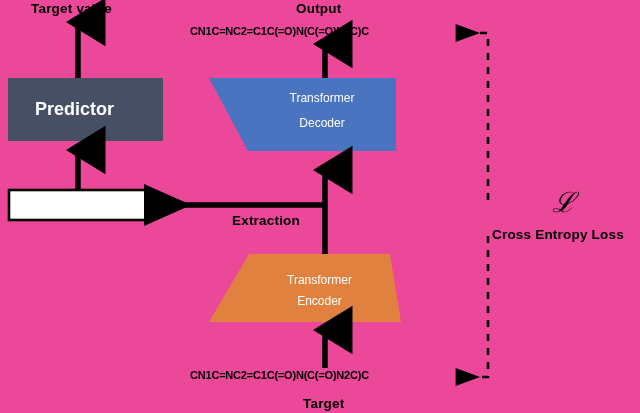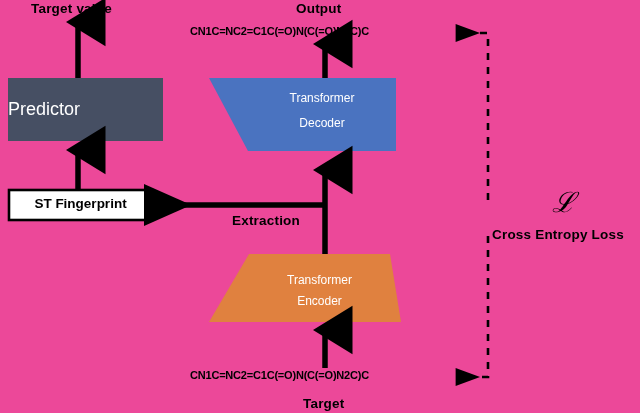--- a/index.html
+++ b/index.html
@@ -117,23 +117,22 @@
   <div class="lbl lbl-bold" style="left:296px; top:1px;">Output</div>
 
   <div class="lbl smiles" style="left:190px; top:25px;">CN1C=NC2=C1C(=O)N(C(=O)N2C)C</div>
 
   <div class="lbl smiles" style="left:190px; top:369px;">CN1C=NC2=C1C(=O)N(C(=O)N2C)C</div>
 
   <div class="lbl lbl-bold" style="left:303px; top:396px;">Target</div>
 
   <div class="lbl lbl-bold" style="left:206px; top:213px;margin-left:26px;">Extraction</div>
 
-  <div class="predictor-text" style="left:8px; top:99px; width:133px; ">Predictor</div>
+  <div class="predictor-text" style="left:8px; top:99px; width:133px; text-align:center;font-weight:bold;">Predictor</div>
 
-  <div class="fp-text" style="left:9px; top:196px; width:143px; text-align:center;">ST Fingerprint</div>
 
   <div class="shape-text" style="left:248px; top:88px; width:148px;">Transformer</div>
   <div class="shape-text" style="left:248px; top:113px; width:148px;">Decoder</div>
 
   <div class="shape-text" style="left:249px; top:270px; width:141px;">Transformer</div>
   <div class="shape-text" style="left:249px; top:291px; width:141px;">Encoder</div>
 
   <div class="loss-symbol" style="left:552px; top:182px;">ℒ</div>
 
   <div class="lbl lbl-bold" style="left:492px; top:227px;">Cross Entropy Loss</div>

